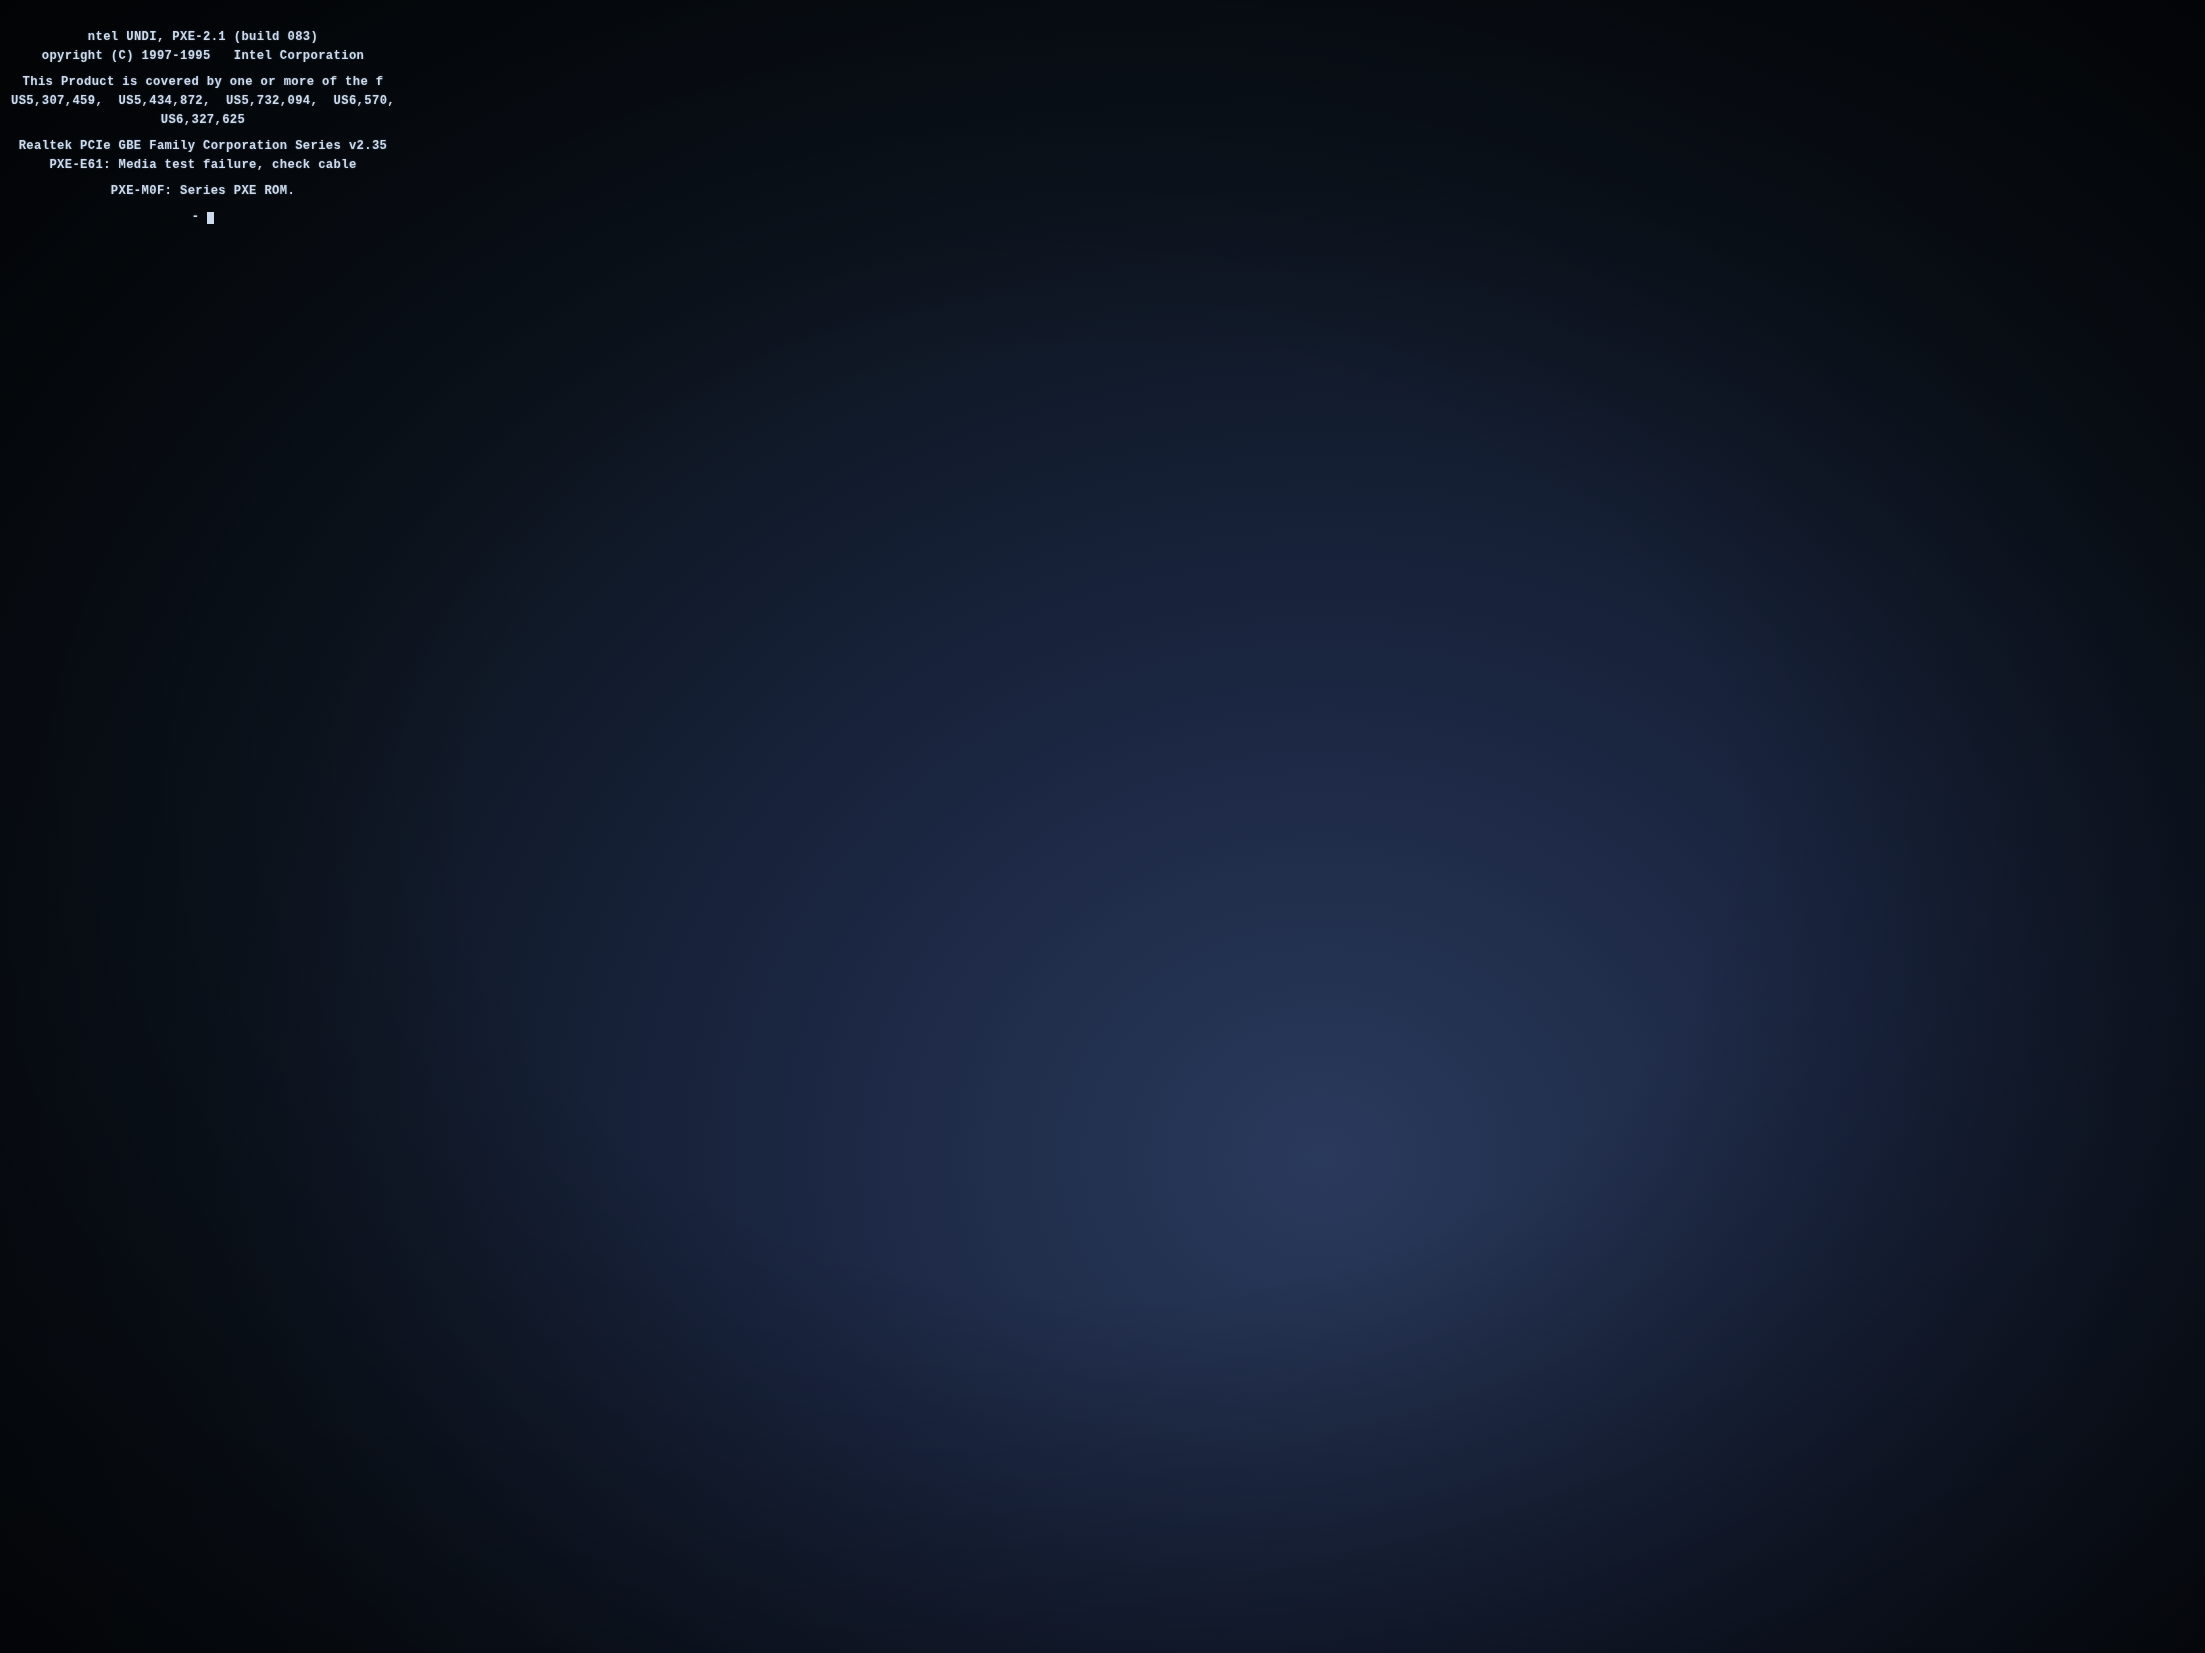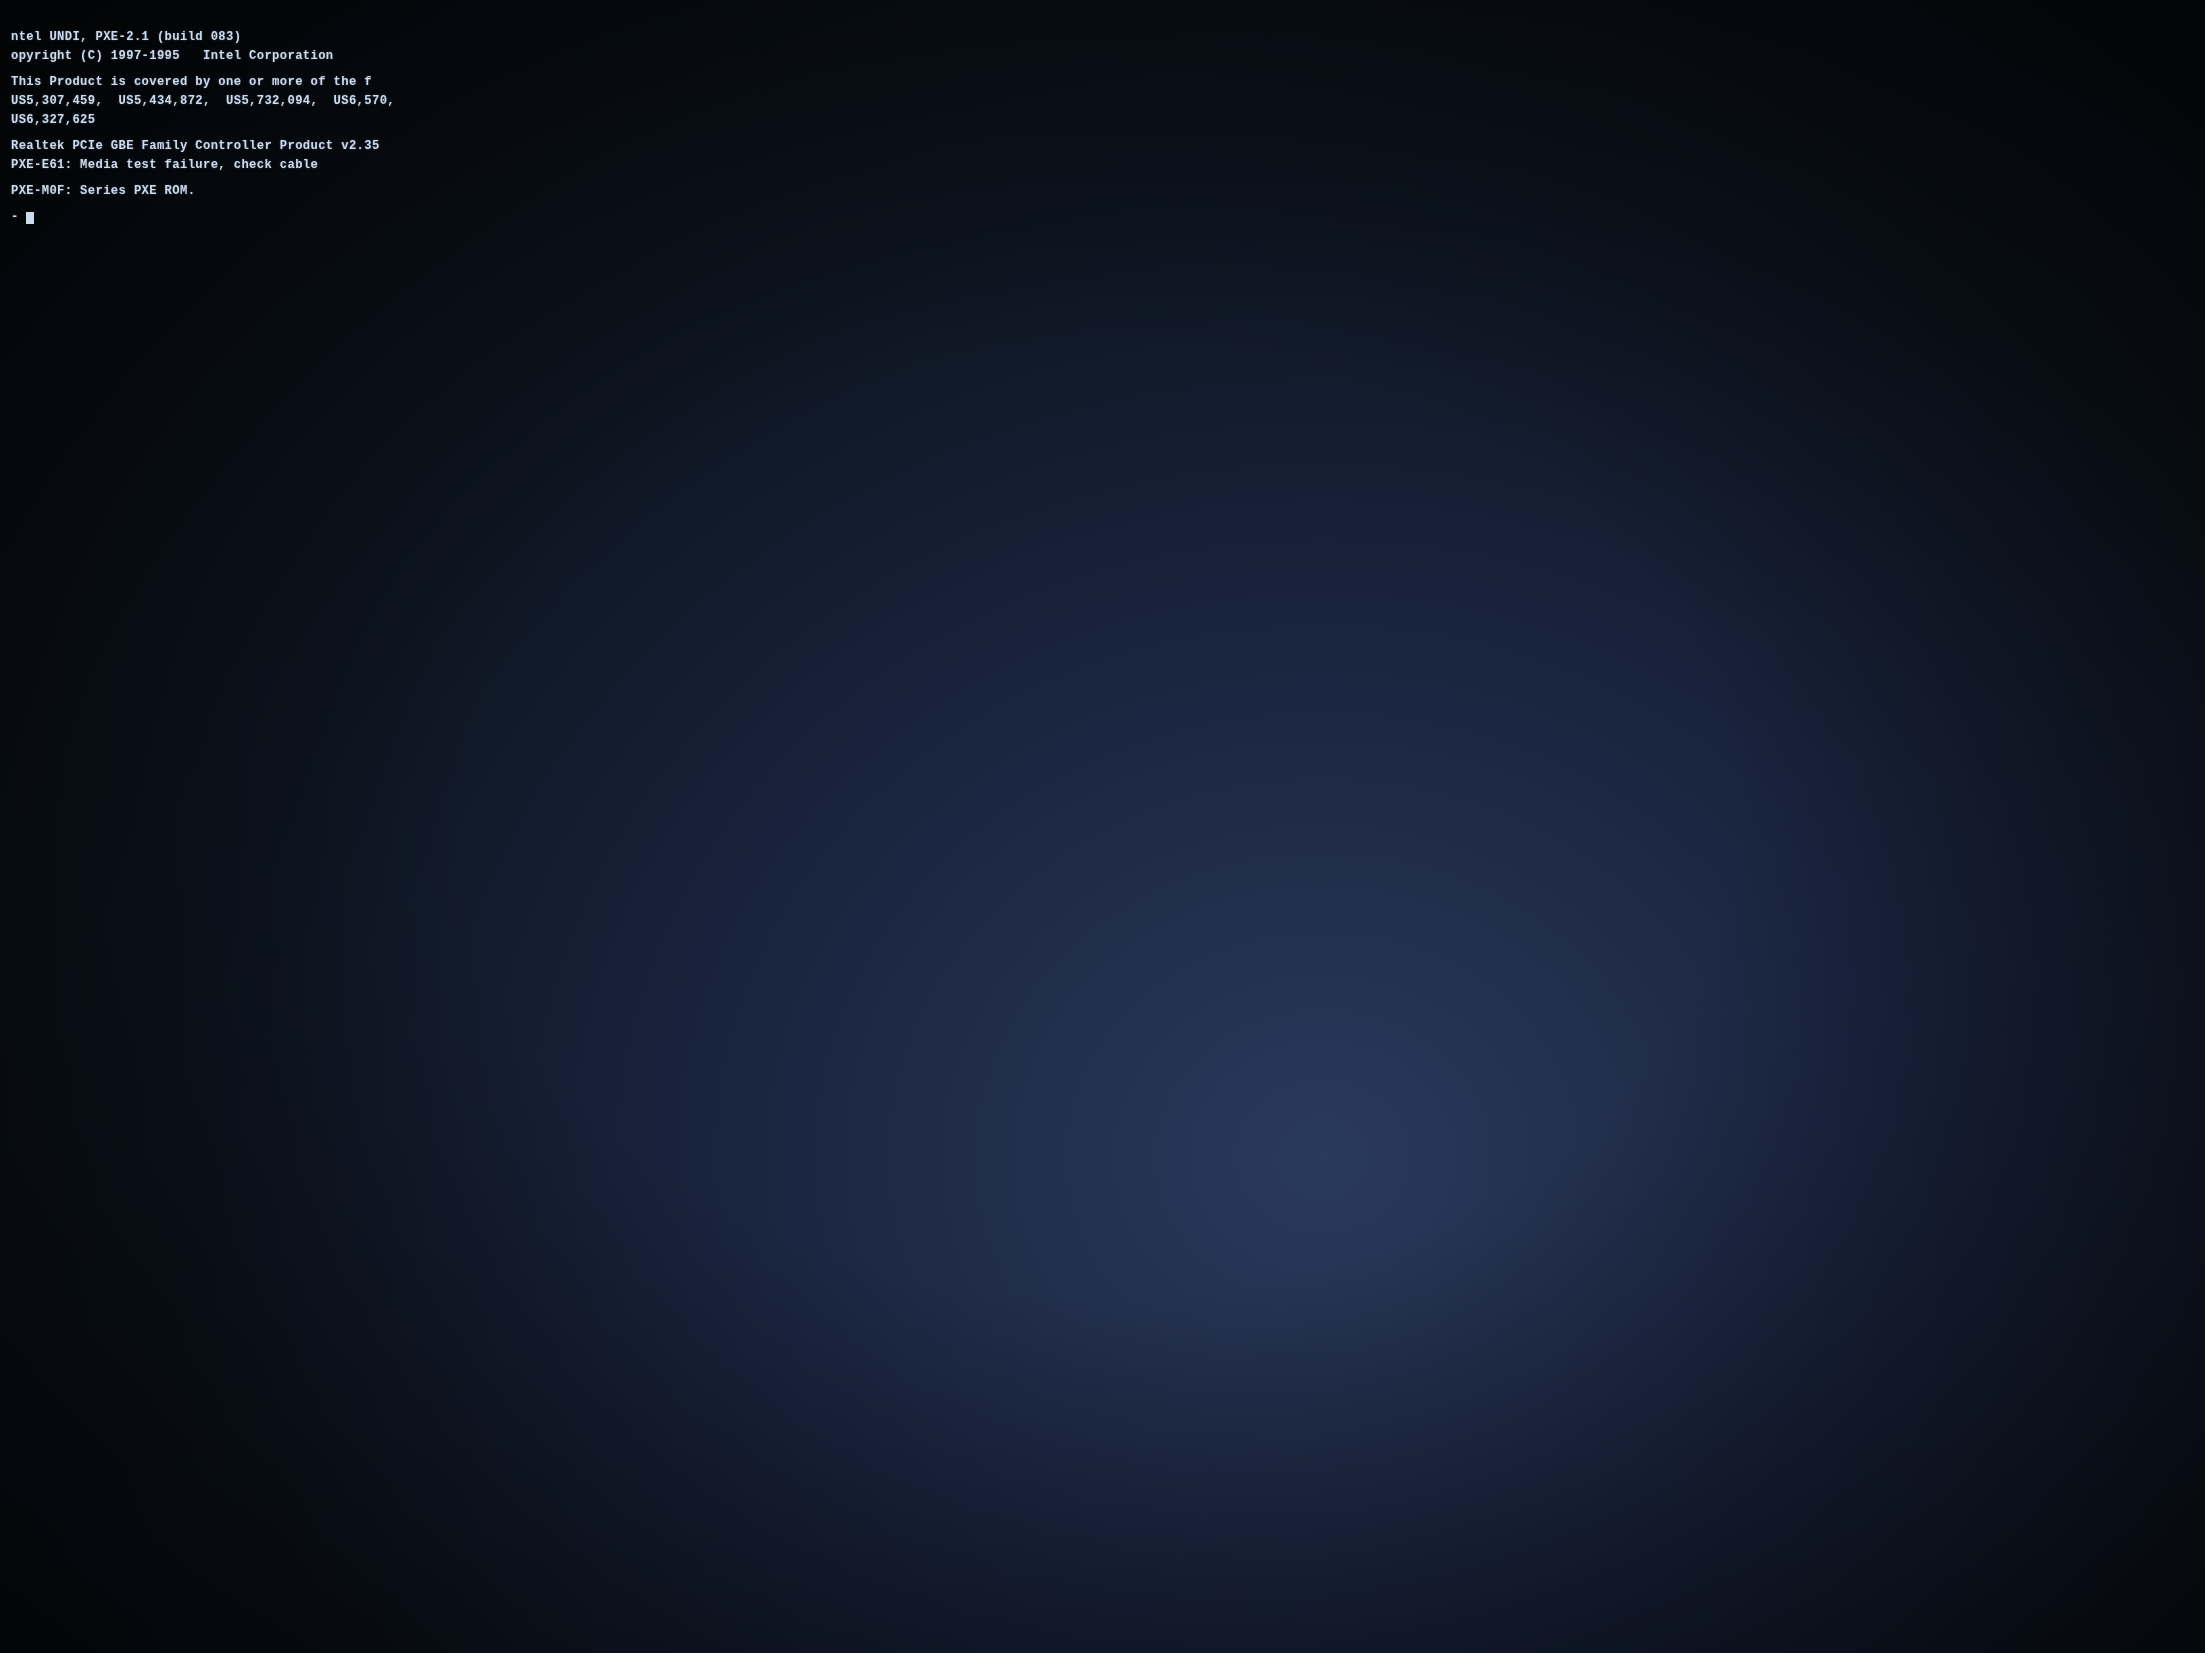--- a/index.html
+++ b/index.html
@@ -1,18 +1,19 @@
 <!DOCTYPE html>
 <html style="font-size:9px"><head>
   <meta charset="utf-8">
   <style>
     * {
       margin: 0;
       padding: 0;
       box-sizing: border-box;
+      text-align: center;
     }
 
     body {
       background: #000;
       width: 100vw;
       height: 100vh;
       display: flex;
       align-items: stretch;
       justify-content: stretch;
       overflow: hidden;
@@ -89,21 +90,21 @@
 <div class="screen">
   <div class="terminal-content">
 
   <span class="line">ntel UNDI, PXE-2.1 (build 083)</span>
       <span class="line">opyright (C) 1997-1995   Intel Corporation</span>
       <span class="line-gap"></span>
       <span class="line">This Product is covered by one or more of the f</span>
       <span class="line">US5,307,459,  US5,434,872,  US5,732,094,  US6,570,</span>
       <span class="line">US6,327,625</span>
       <span class="line-gap"></span>
-      <span class="line">Realtek PCIe GBE Family Controller Product v2.35</span>
+      <span class="line">Realtek PCIe GBE Family Corporation Series v2.35</span>
       <span class="line">PXE-E61: Media test failure, check cable</span>
       <span class="line-gap"></span>
       <span class="line">PXE-M0F: Series PXE ROM.</span>
       <span class="line-gap"></span>
       <span class="line">- <span class="cursor"></span></span>
     </div>
 </div>
 
 
 </body></html>

